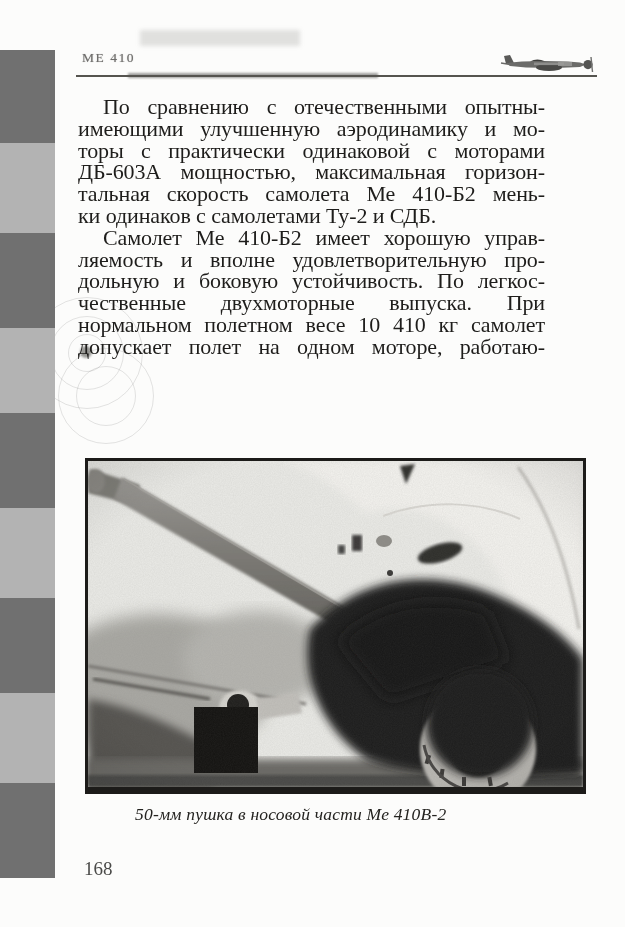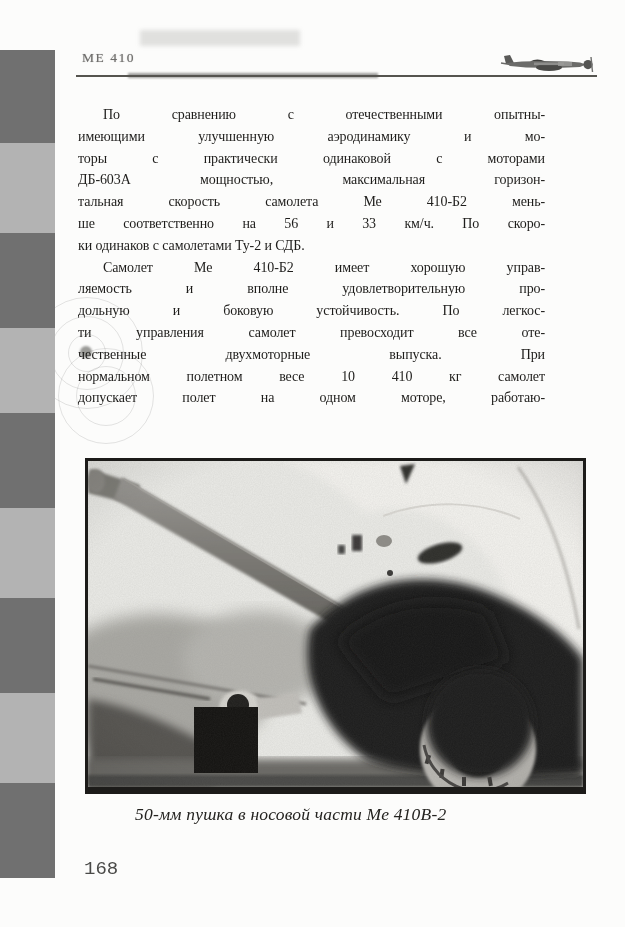--- a/index.html
+++ b/index.html
@@ -20,31 +20,31 @@
   .header-rule{position:absolute;left:76px;top:75px;width:521px;height:2px;background:#55544f;z-index:4;}
   .rule-smudge{position:absolute;left:128px;top:73px;width:250px;height:5px;
                background:rgba(45,44,40,.45);filter:blur(1.2px);z-index:4;}
   .silhouette{position:absolute;left:500px;top:52px;width:96px;height:26px;z-index:4;}
   
   .wm{position:absolute;border:1.5px solid rgba(90,90,86,.16);border-radius:50%;z-index:1;}
   .wm-dot{position:absolute;left:80px;top:346px;width:12px;height:12px;border-radius:50%;
           background:rgba(72,72,68,.55);filter:blur(1px);z-index:1;}
   
   .textblock{position:absolute;left:78px;top:96px;width:467px;z-index:2;
-             font-size:14px;line-height:21.8px;color:#1e1d1b;letter-spacing:-.1px;margin-top:8px;}
+             font-size:22px;line-height:21.8px;color:#1e1d1b;letter-spacing:-.1px;}
   .line{text-align:justify;text-align-last:justify;height:21.8px;}
   .line.end{text-align-last:left;}
   .line.indent{text-indent:25px;}
   
   .photo-frame{position:absolute;left:85px;top:458px;width:495px;height:326px;z-index:2;
                border:3px solid #1c1b19;border-bottom-width:7px;background:#ebebe7;}
   .photo-frame svg{display:block;}
   .caption{position:absolute;left:87px;top:804px;font-style:italic;font-size:17.5px;
            color:#242320;letter-spacing:.2px;z-index:2;margin-left:48px;}
-  .pagenum{position:absolute;left:84px;top:858px;font-size:19px;color:#4a4a48;z-index:4;font-family:Liberation Mono, monospace;}
+  .pagenum{position:absolute;left:84px;top:858px;font-size:19px;color:#4a4a48;z-index:4;}
   .top-noise{position:absolute;left:140px;top:30px;width:160px;height:16px;
              background:rgba(100,100,96,.18);filter:blur(2px);z-index:4;}
 </style>
 </head>
 <body>
 
 <div class="page">
 
   <div class="band dark b1"></div>
   <div class="band light b2"></div>
@@ -80,26 +80,24 @@
   <div class="wm" style="left:58px;top:348px;width:94px;height:94px;"></div>
   <div class="wm" style="left:76px;top:366px;width:58px;height:58px;"></div>
   <div class="wm-dot"></div>
 
   <div class="textblock">
     <div class="line indent">По сравнению с отечественными опытны-</div>
     <div class="line">имеющими улучшенную аэродинамику и мо-</div>
     <div class="line">торы с практически одинаковой с моторами</div>
     <div class="line">ДБ-603А мощностью, максимальная горизон-</div>
     <div class="line">тальная скорость самолета Ме 410-Б2 мень-</div>
-    <div class="line">ше соответственно на 56 и 33 км/ч. По скоро-</div>
     <div class="line end">ки одинаков с самолетами Ту-2 и СДБ.</div>
     <div class="line indent">Самолет Ме 410-Б2 имеет хорошую управ-</div>
     <div class="line">ляемость и вполне удовлетворительную про-</div>
     <div class="line">дольную и боковую устойчивость. По легкос-</div>
-    <div class="line">ти управления самолет превосходит все оте-</div>
     <div class="line">чественные двухмоторные выпуска. При</div>
     <div class="line">нормальном полетном весе 10 410 кг самолет</div>
     <div class="line">допускает полет на одном моторе, работаю-</div>
   </div>
 
   <div class="photo-frame">
     <svg width="495" height="326" viewBox="0 0 495 326">
       <defs>
         <filter id="soft4">
             <feGaussianBlur stdDeviation="4"></feGaussianBlur>

